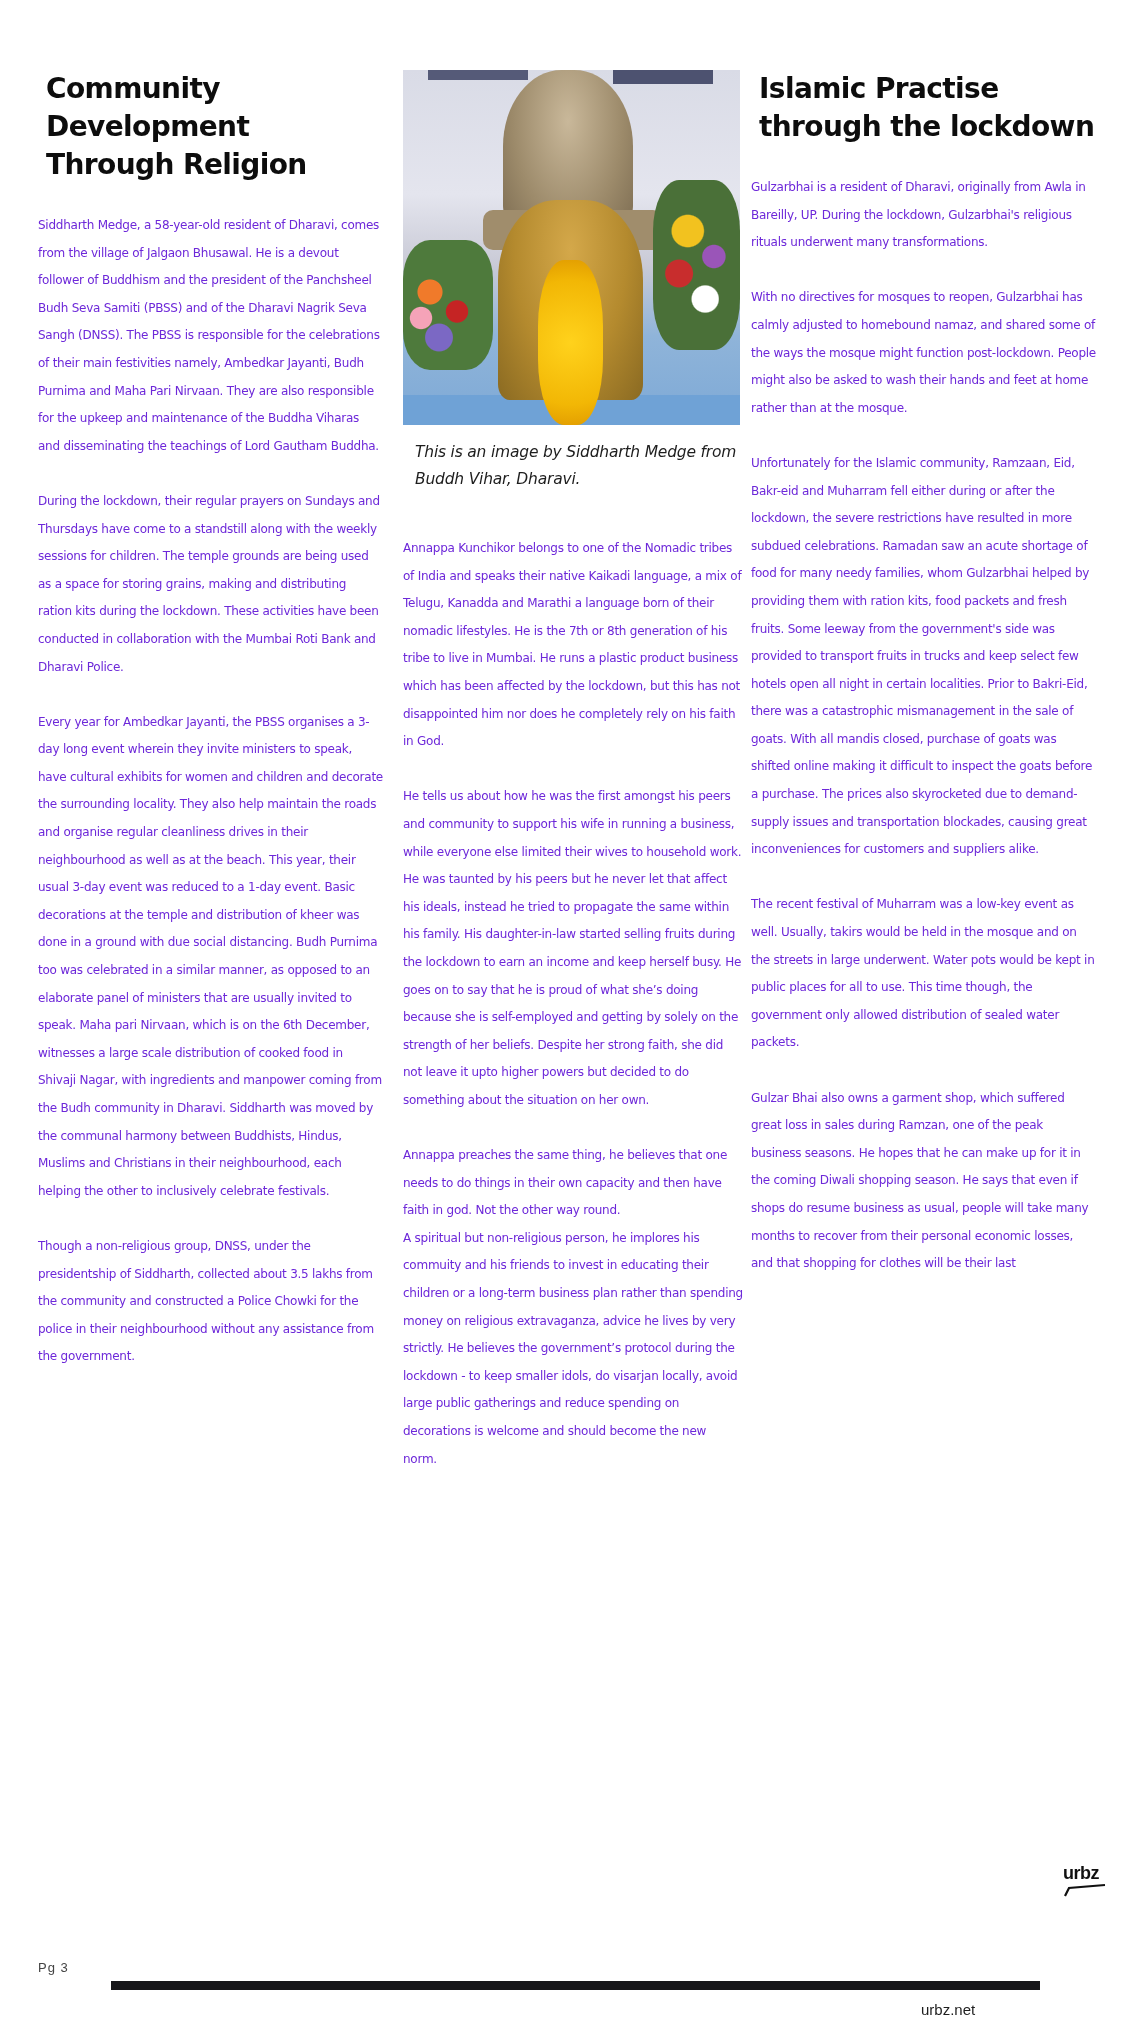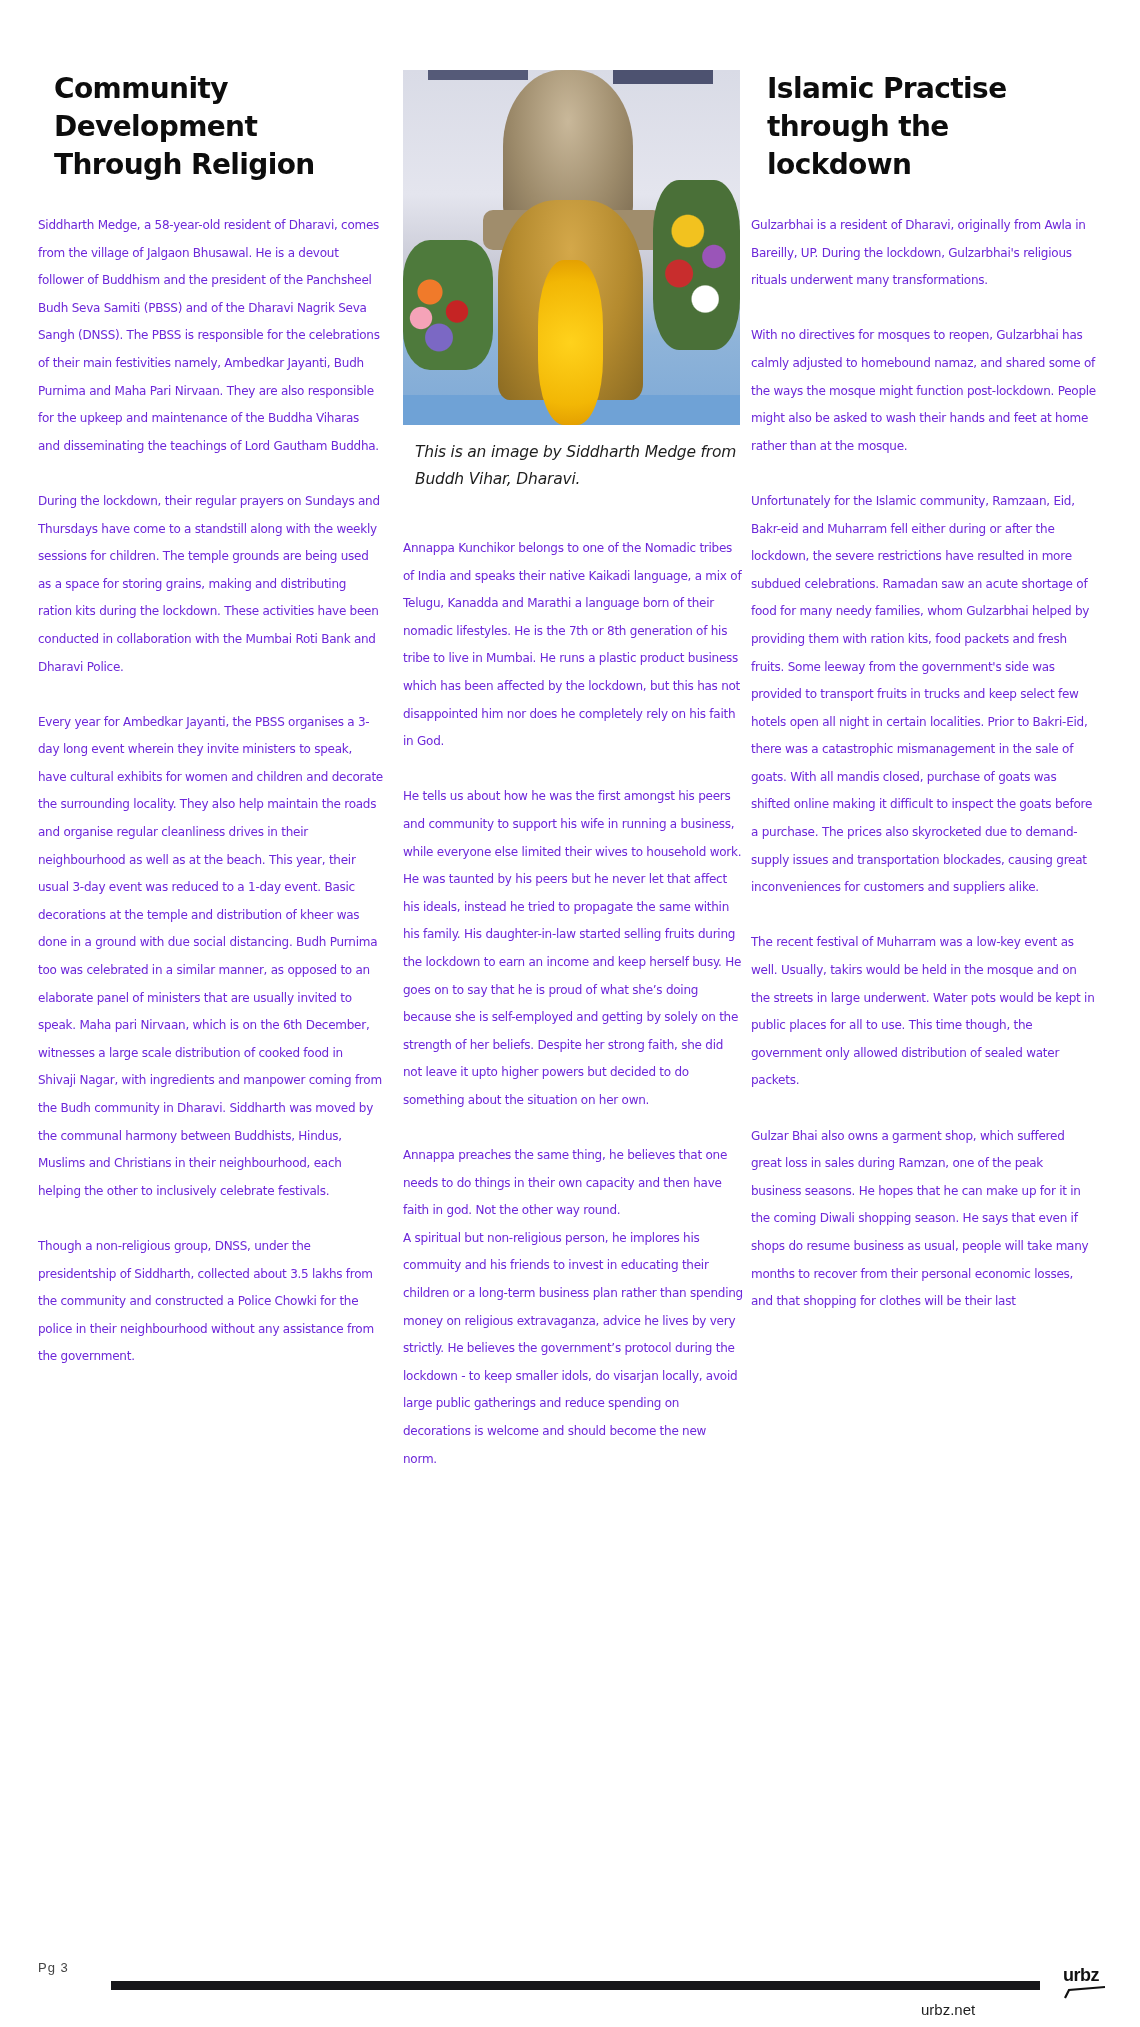--- a/index.html
+++ b/index.html
@@ -6,21 +6,21 @@
   body {
     width: 1140px; height: 2027px; position: relative; overflow: hidden;
     font-family: "DejaVu Sans", sans-serif; color: #1a1a1a;
   }
   .col { position: absolute; top: 70px; }
   .col1 { left: 38px; width: 345px; }
   .col2 { left: 403px; width: 340px; }
   .col3 { left: 751px; width: 345px; }
   h2 {
     font-family: "DejaVu Sans", sans-serif; font-weight: bold;
-    font-size: 28px; line-height: 38px; margin: 0 0 28px 16px; color: #0d0d0d;
+    font-size: 28px; line-height: 38px; margin: 0 0 28px 8px; color: #0d0d0d;
     letter-spacing: -0.6px;
   }
   .col2 h2 { margin-top: 0; }
   p.body {
     font-size: 12px; line-height: 27.6px; margin: 0 0 27.6px 0;
     letter-spacing: -0.25px; color: #6d28d9; white-space: pre-line;
   }
   p.body.tight { margin-bottom: 0; }
   .photo {
     width: 337px; height: 355px; display: block; position: relative; overflow: hidden;
@@ -77,21 +77,21 @@
     font-family: "Liberation Sans", sans-serif; letter-spacing: 1px;
   }
   .footer-bar {
     position: absolute; left: 111px; top: 1981px; width: 929px; height: 9px; background: #161619;
   }
   .footer-url {
     position: absolute; left: 921px; top: 2001px; font-size: 15px; color: #1e1e1e;
     font-family: "Liberation Sans", sans-serif;
   }
   .logo {
-    position: absolute; left: 1063px; top: 1966px; width: 48px; height: 34px;
+    position: absolute; left: 1063px; top: 1864px; width: 48px; height: 34px;
   }
   .logo-text {
     font-family: "Liberation Sans", sans-serif; font-weight: bold; font-size: 18px;
     color: #111; line-height: 18px; letter-spacing: -0.5px;
   }
   .logo-mark { position: absolute; left: 0; top: 18px; }
 </style>
 </head>
 <body>
 

